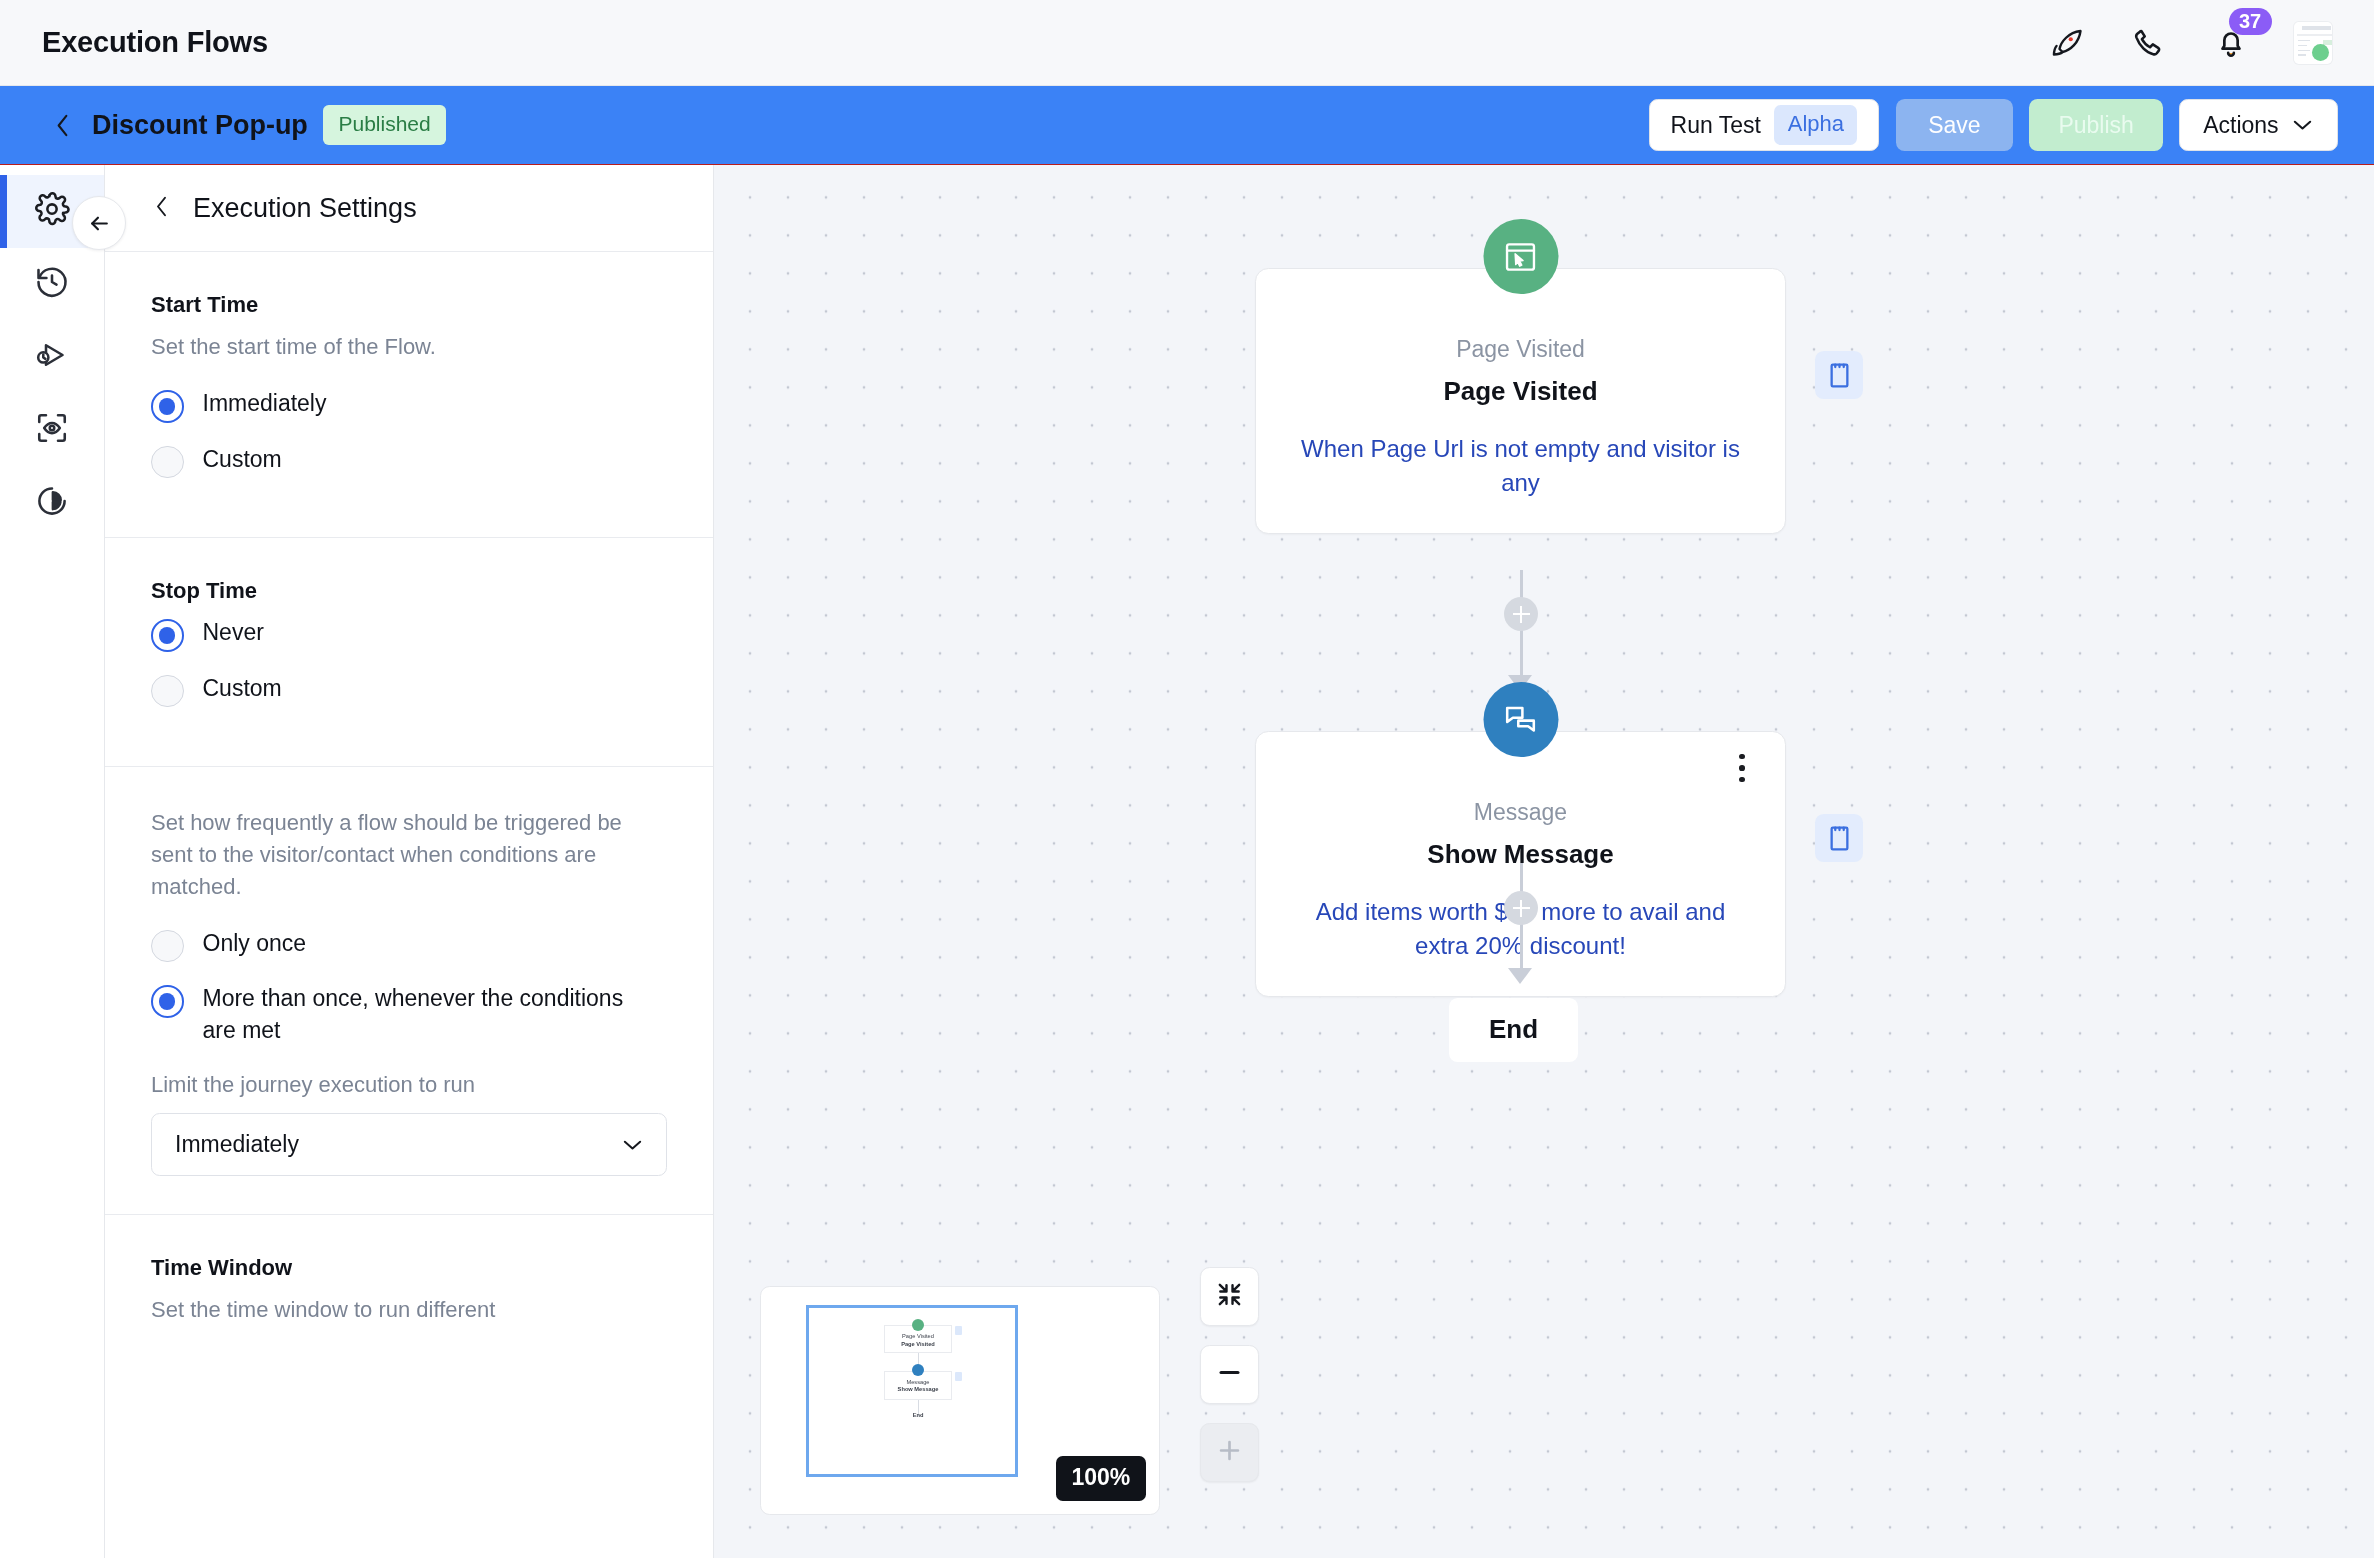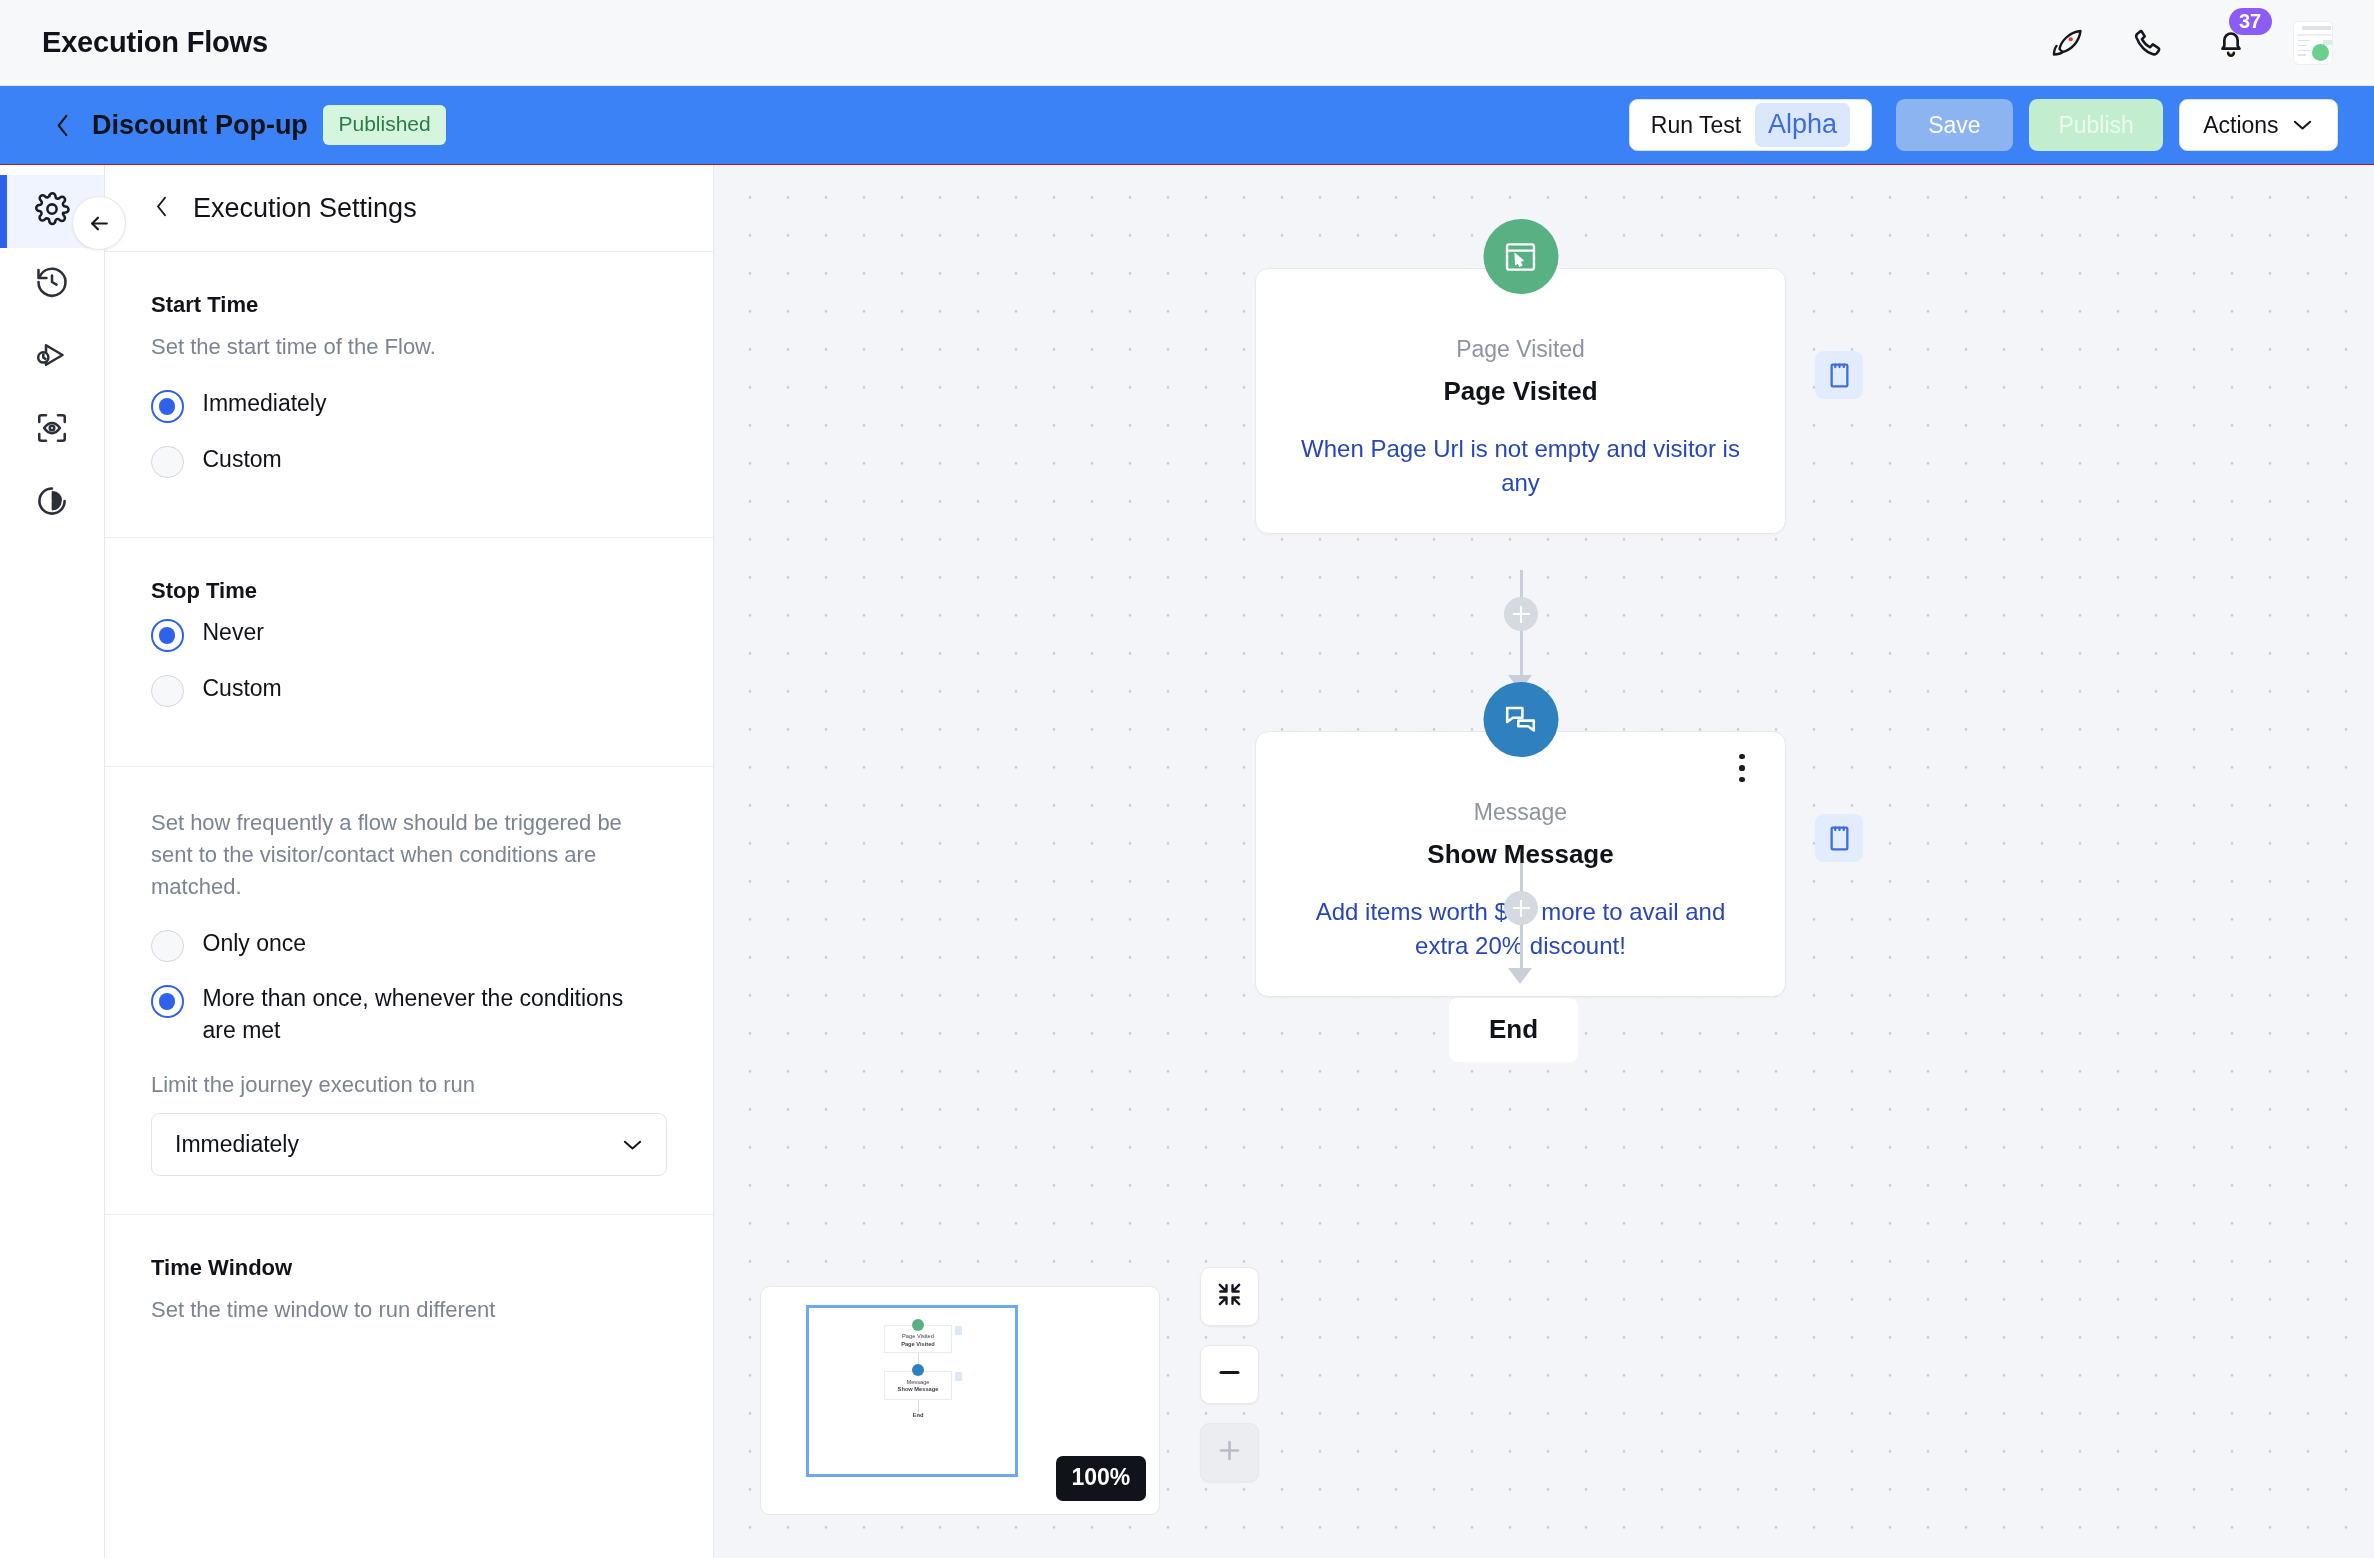--- a/index.html
+++ b/index.html
@@ -56,22 +56,22 @@
     font-size: 21px; padding: 6.7px 15.3px 8.6px; border-radius: 5.7px;
   }
   .subheader-spacer { flex: 1; }
   .actions-row { display: flex; align-items: flex-start; gap: 16.3px; }
   .btn {
     height: 52px; border-radius: 8.6px;
     font-size: 23px; display: flex; align-items: center; justify-content: center;
     cursor: pointer; user-select: none;
   }
   .btn-outline { background: #fff; border: 1px solid #dfe2e8; color: #10131a; padding: 0 21px; gap: 13.4px; }
-  .alpha-tag { background: #dbe7fd; color: #3b6fe0; font-size: 27px; padding: 5.7px 13.4px 7.6px; border-radius: 6.7px; }
-  .btn-save { background: #8cb4f0; color: #fefeff; padding: 0 32.5px; margin-left: 7px; }
+  .alpha-tag { background: #dbe7fd; color: #3b6fe0; font-size: 22px; padding: 5.7px 13.4px 7.6px; border-radius: 6.7px; }
+  .btn-save { background: #8cb4f0; color: #fefeff; padding: 0 32.5px; }
   .btn-publish { background: #c2edcf; color: #e9fbef; padding: 0 29px; }
   .btn-actions { background: #fff; border: 1px solid #dfe2e8; color:#10131a; padding: 0 23px; gap: 12.4px; }
 
   
   .body-wrap { display: flex; height: calc(1558px - 86px - 79px); }
 
   
   .rail {
     width: 105px; background: #fff; border-right: 1px solid #e6e8ec;
     padding-top: 9.6px; flex-shrink: 0; position: relative; z-index: 5;

